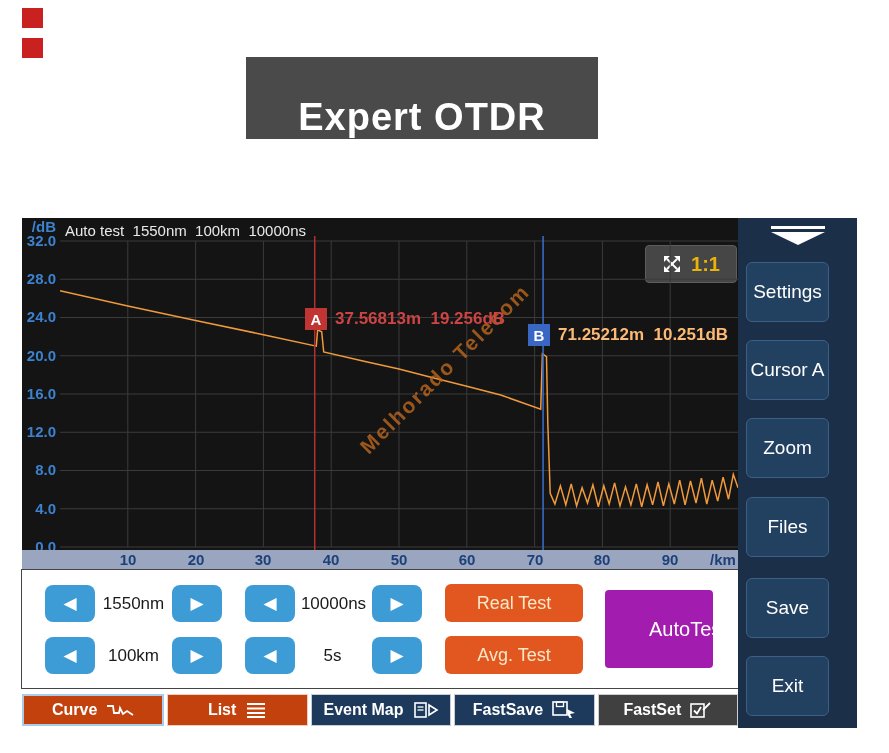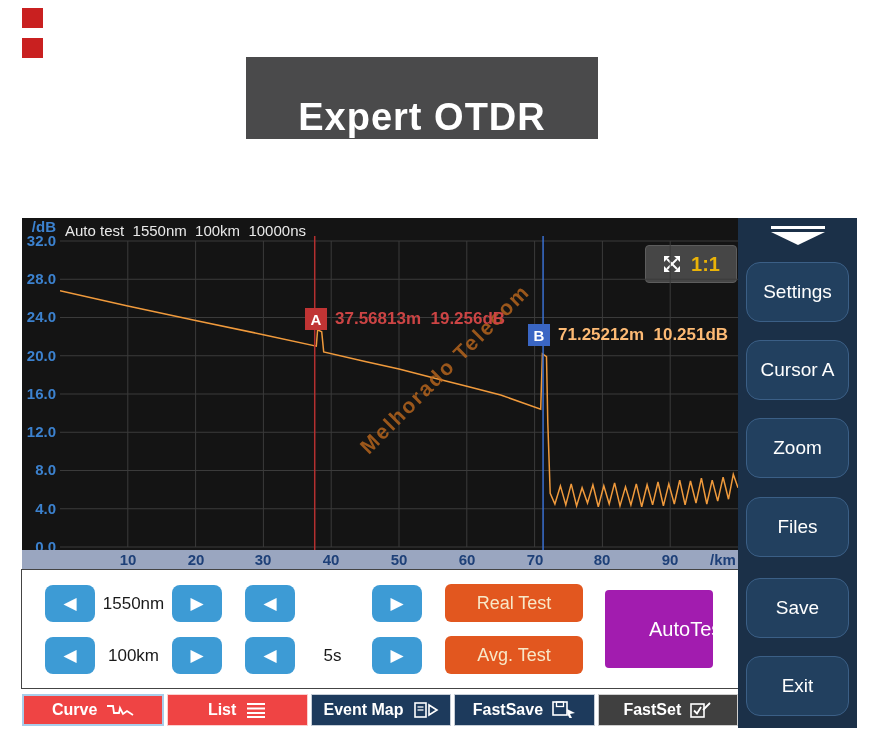--- a/index.html
+++ b/index.html
@@ -50,35 +50,35 @@
   .testbtn { position:absolute; width:138px; height:38px; background:#e2571f; border:none;
              border-radius:6px; color:#f8e8c8; font-size:18px; cursor:pointer; }
   .autobtn { position:absolute; left:583px; top:20px; width:108px; height:78px; background:#a21caf;
              border:none; border-radius:4px; color:#fff; font-size:20px; cursor:pointer;padding-left:44px; }
 
   
   .tabbar { position:absolute; left:0; top:476px; width:716px; height:32px; display:flex;
             gap:3px; background:#fff; }
   .tab { flex:1; display:flex; align-items:center; justify-content:center; gap:9px; color:#fff;
          font-size:16px; font-weight:700; cursor:pointer; border:1px solid rgba(255,255,255,0.75); }
-  .tab-blue { background:#ef4444; }
+  .tab-blue { background:#c2410c; }
   .tab-curve { border:2px solid #a8cdea; }
   .tab-navy { background:#1d3a5c; }
   .tab-orange { background:#404040; }
   .tab-icon { display:flex; align-items:center; }
 
   
   .sidebar { position:relative; width:119px; height:510px; background:#1b3048; }
   .collapse { position:absolute; left:0; top:8px; width:119px; height:28px; display:flex;
               flex-direction:column; align-items:center; gap:3px; cursor:pointer; }
   .collapse .bar { width:54px; height:3px; background:#fff; }
   .collapse .tri { width:0; height:0; border-left:27px solid transparent;
                    border-right:27px solid transparent; border-top:13px solid #fff; }
-  .side-btn { position:absolute; left:8px; width:103px; height:60px; background:#22405f;
-              border:1px solid #3b5f86; border-radius:14px; color:#fff; font-size:19px;
+  .side-btn { position:absolute; left:8px; width:83px; height:60px; background:#22405f;
+              border:1px solid #3b5f86; border-radius:6px; color:#fff; font-size:19px;
               display:flex; align-items:center; justify-content:center; cursor:pointer; }
 </style>
 </head>
 <body>
 
 <div class="page">
 
   <div class="corner-mark m1"></div>
   <div class="corner-mark m2"></div>
 
@@ -165,20 +165,21 @@
           <span class="xt" style="left:701px">/km</span>
         </div>
       </div>
 
       <div class="panel">
         <button class="abtn" style="left:23px;top:15px">◀</button>
         <div class="pval" style="left:73px;top:15px">1550nm</div>
         <button class="abtn" style="left:150px;top:15px">▶</button>
 
         <button class="abtn" style="left:223px;top:15px">◀</button>
+        <div class="pval" style="left:273px;top:15px">10000ns</div>
         <button class="abtn" style="left:350px;top:15px">▶</button>
 
         <button class="abtn" style="left:23px;top:67px">◀</button>
         <div class="pval" style="left:73px;top:67px">100km</div>
         <button class="abtn" style="left:150px;top:67px">▶</button>
 
         <button class="abtn" style="left:223px;top:67px">◀</button>
         <div class="pval" style="left:272px;top:67px">5s</div>
         <button class="abtn" style="left:350px;top:67px">▶</button>
 

